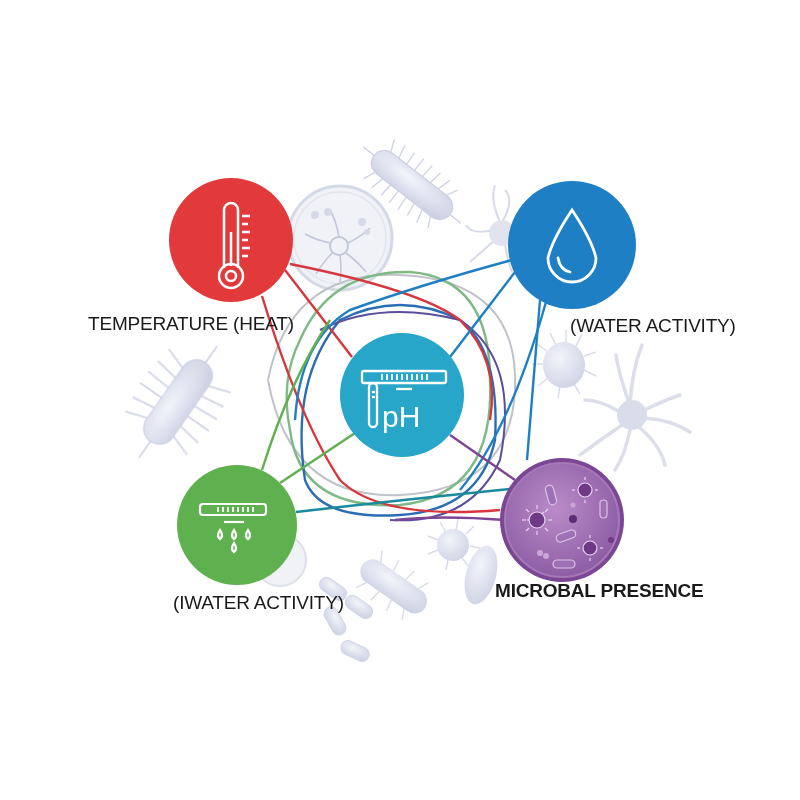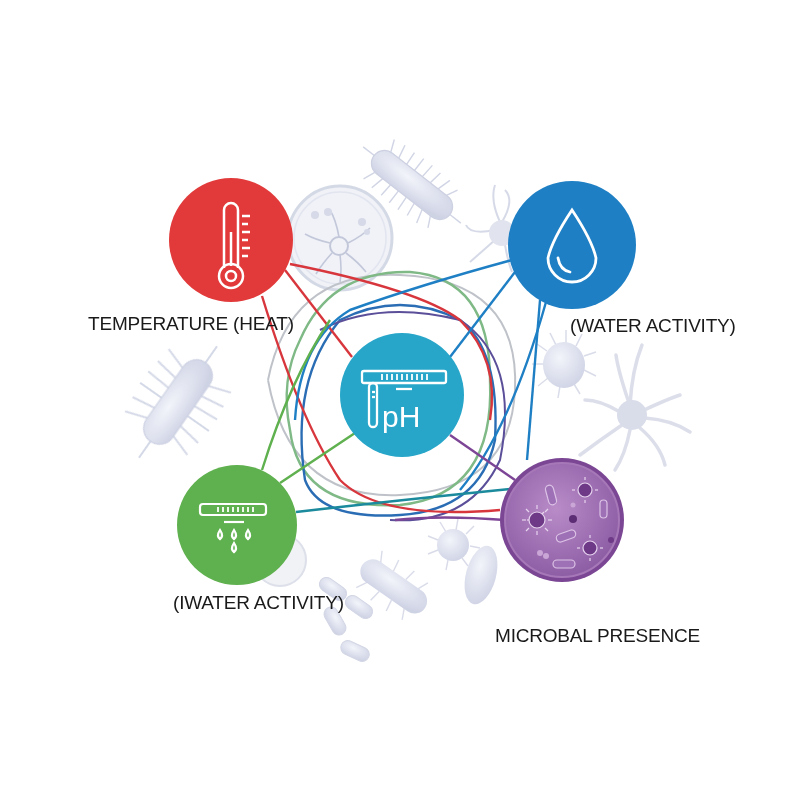--- a/index.html
+++ b/index.html
@@ -303,14 +303,14 @@
       <circle cx="546" cy="556" r="3" fill="#c9a6d6"></circle>
       <circle cx="573" cy="505" r="2.5" fill="#c9a6d6"></circle>
       <circle cx="611" cy="540" r="3" fill="#6e3a88"></circle>
     </g>
   </g>
 </svg>
 
 <div class="label" style="left:68px;top:313px;">TEMPERATURE (HEAT)</div>
 <div class="label" style="left:153px;top:592px;">(IWATER ACTIVITY)</div>
 <div class="label" style="left:550px;top:315px;">(WATER ACTIVITY)</div>
-<div class="label" style="left:475px;top:625px;">MICROBAL PRESENCE</div>
+<div class="label" style="left:475px;top:580px;font-weight:bold;">MICROBAL PRESENCE</div>
 </div>
 
 </body></html>

